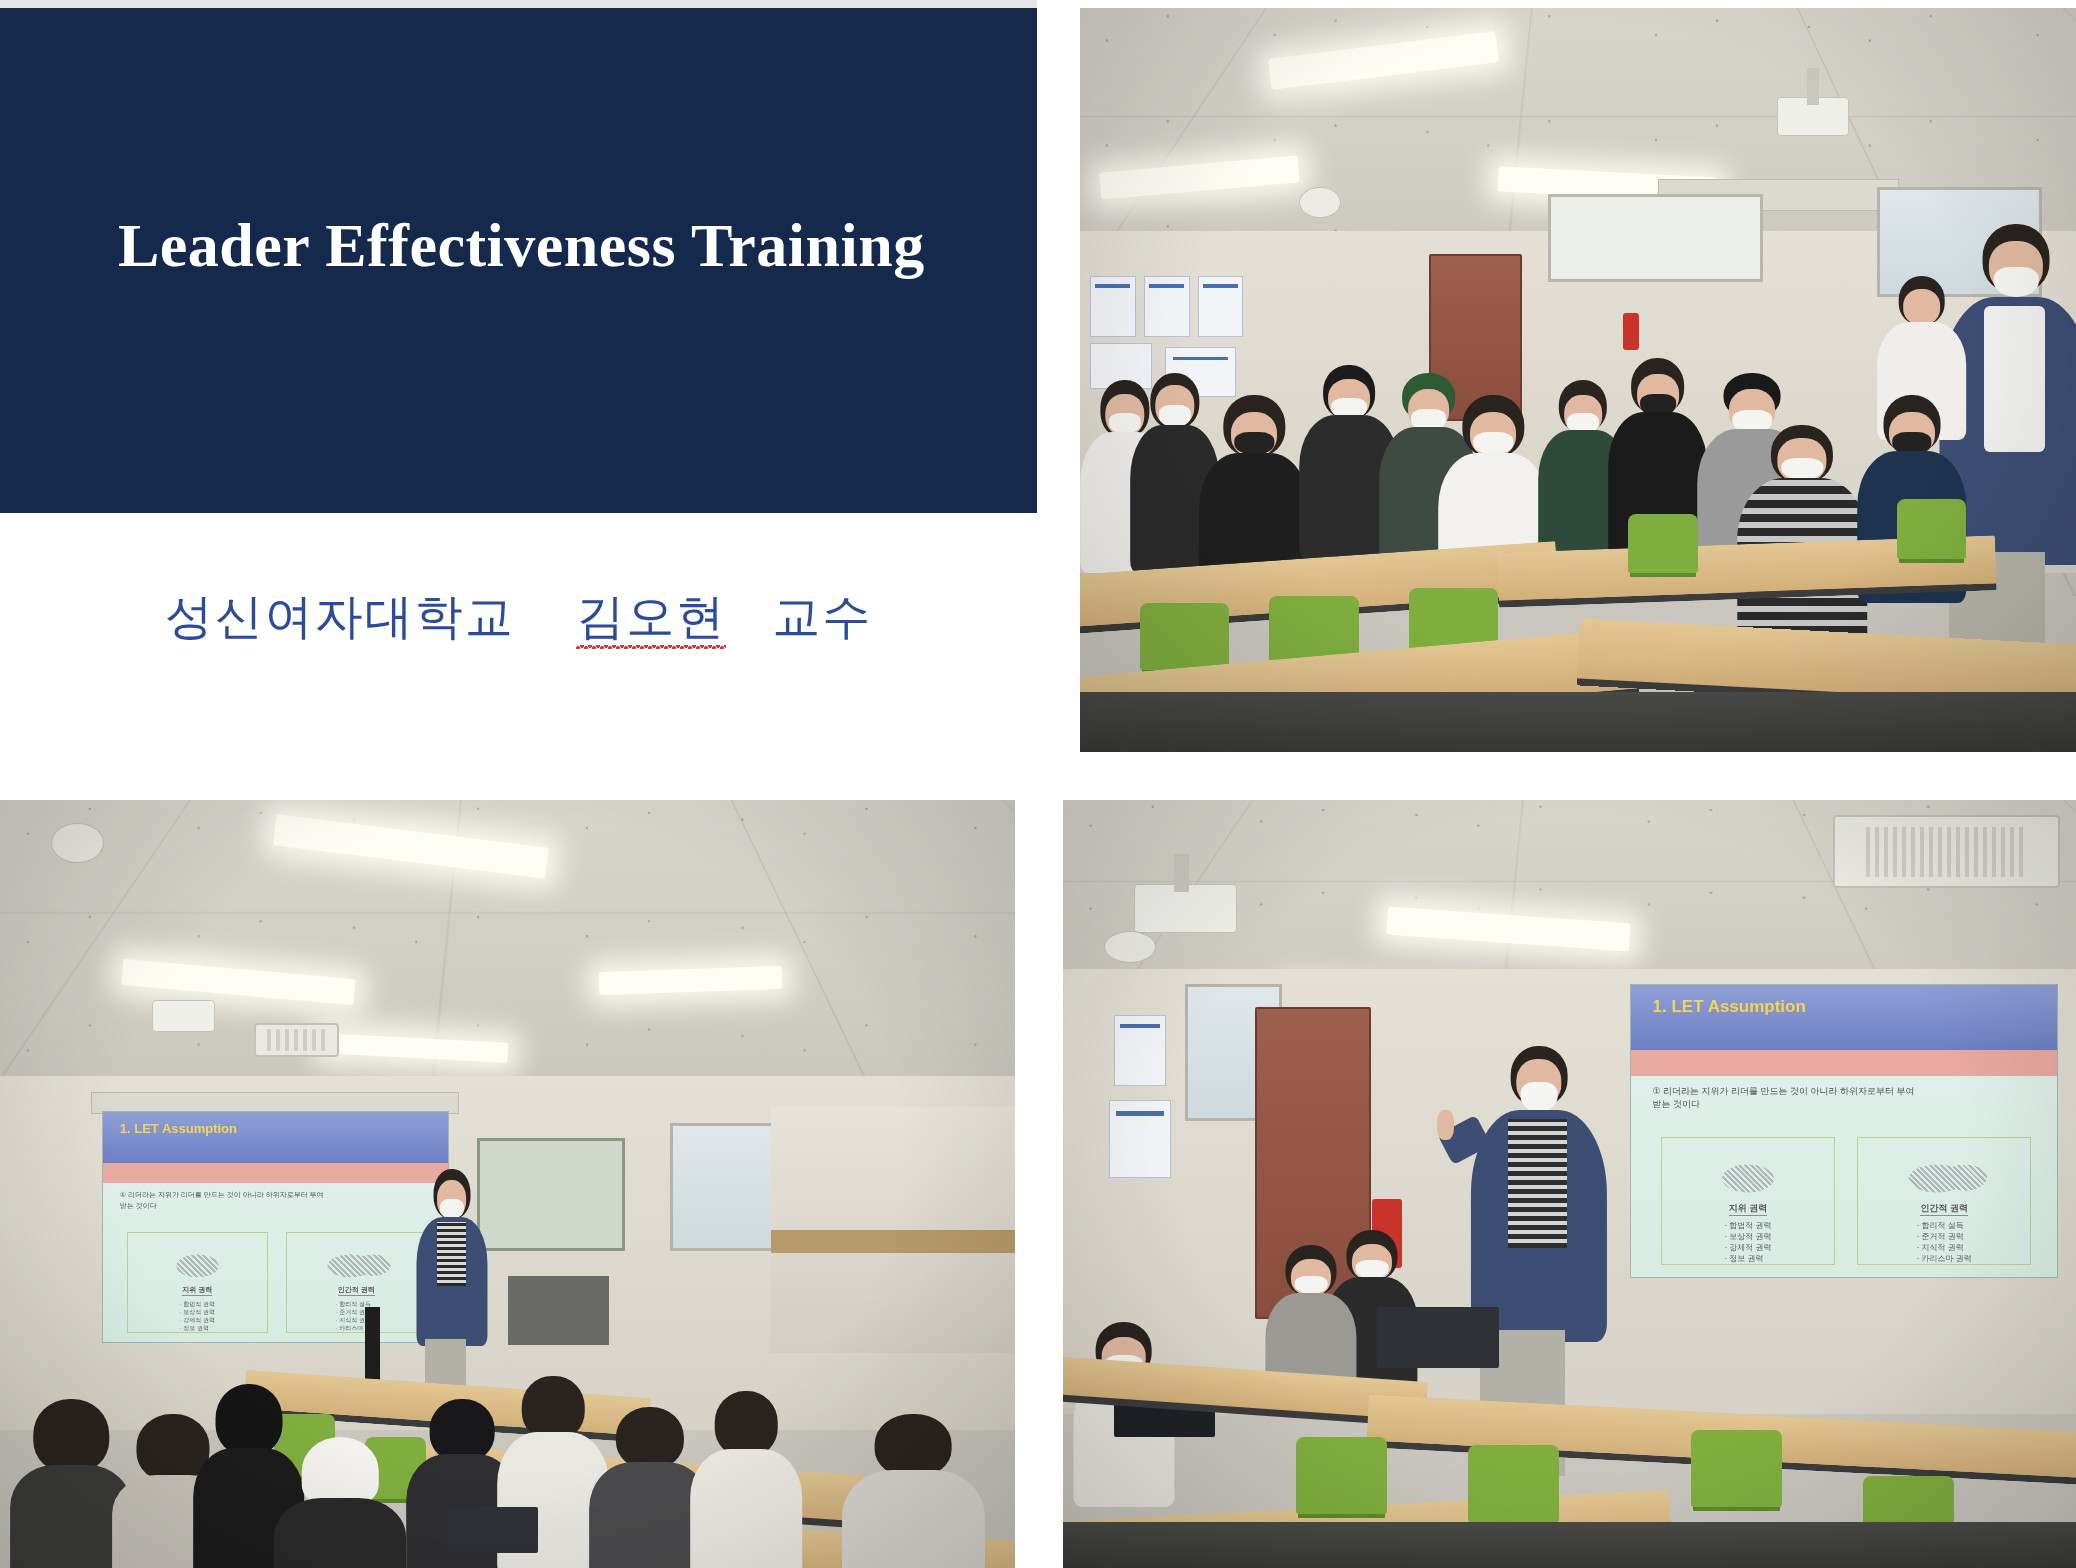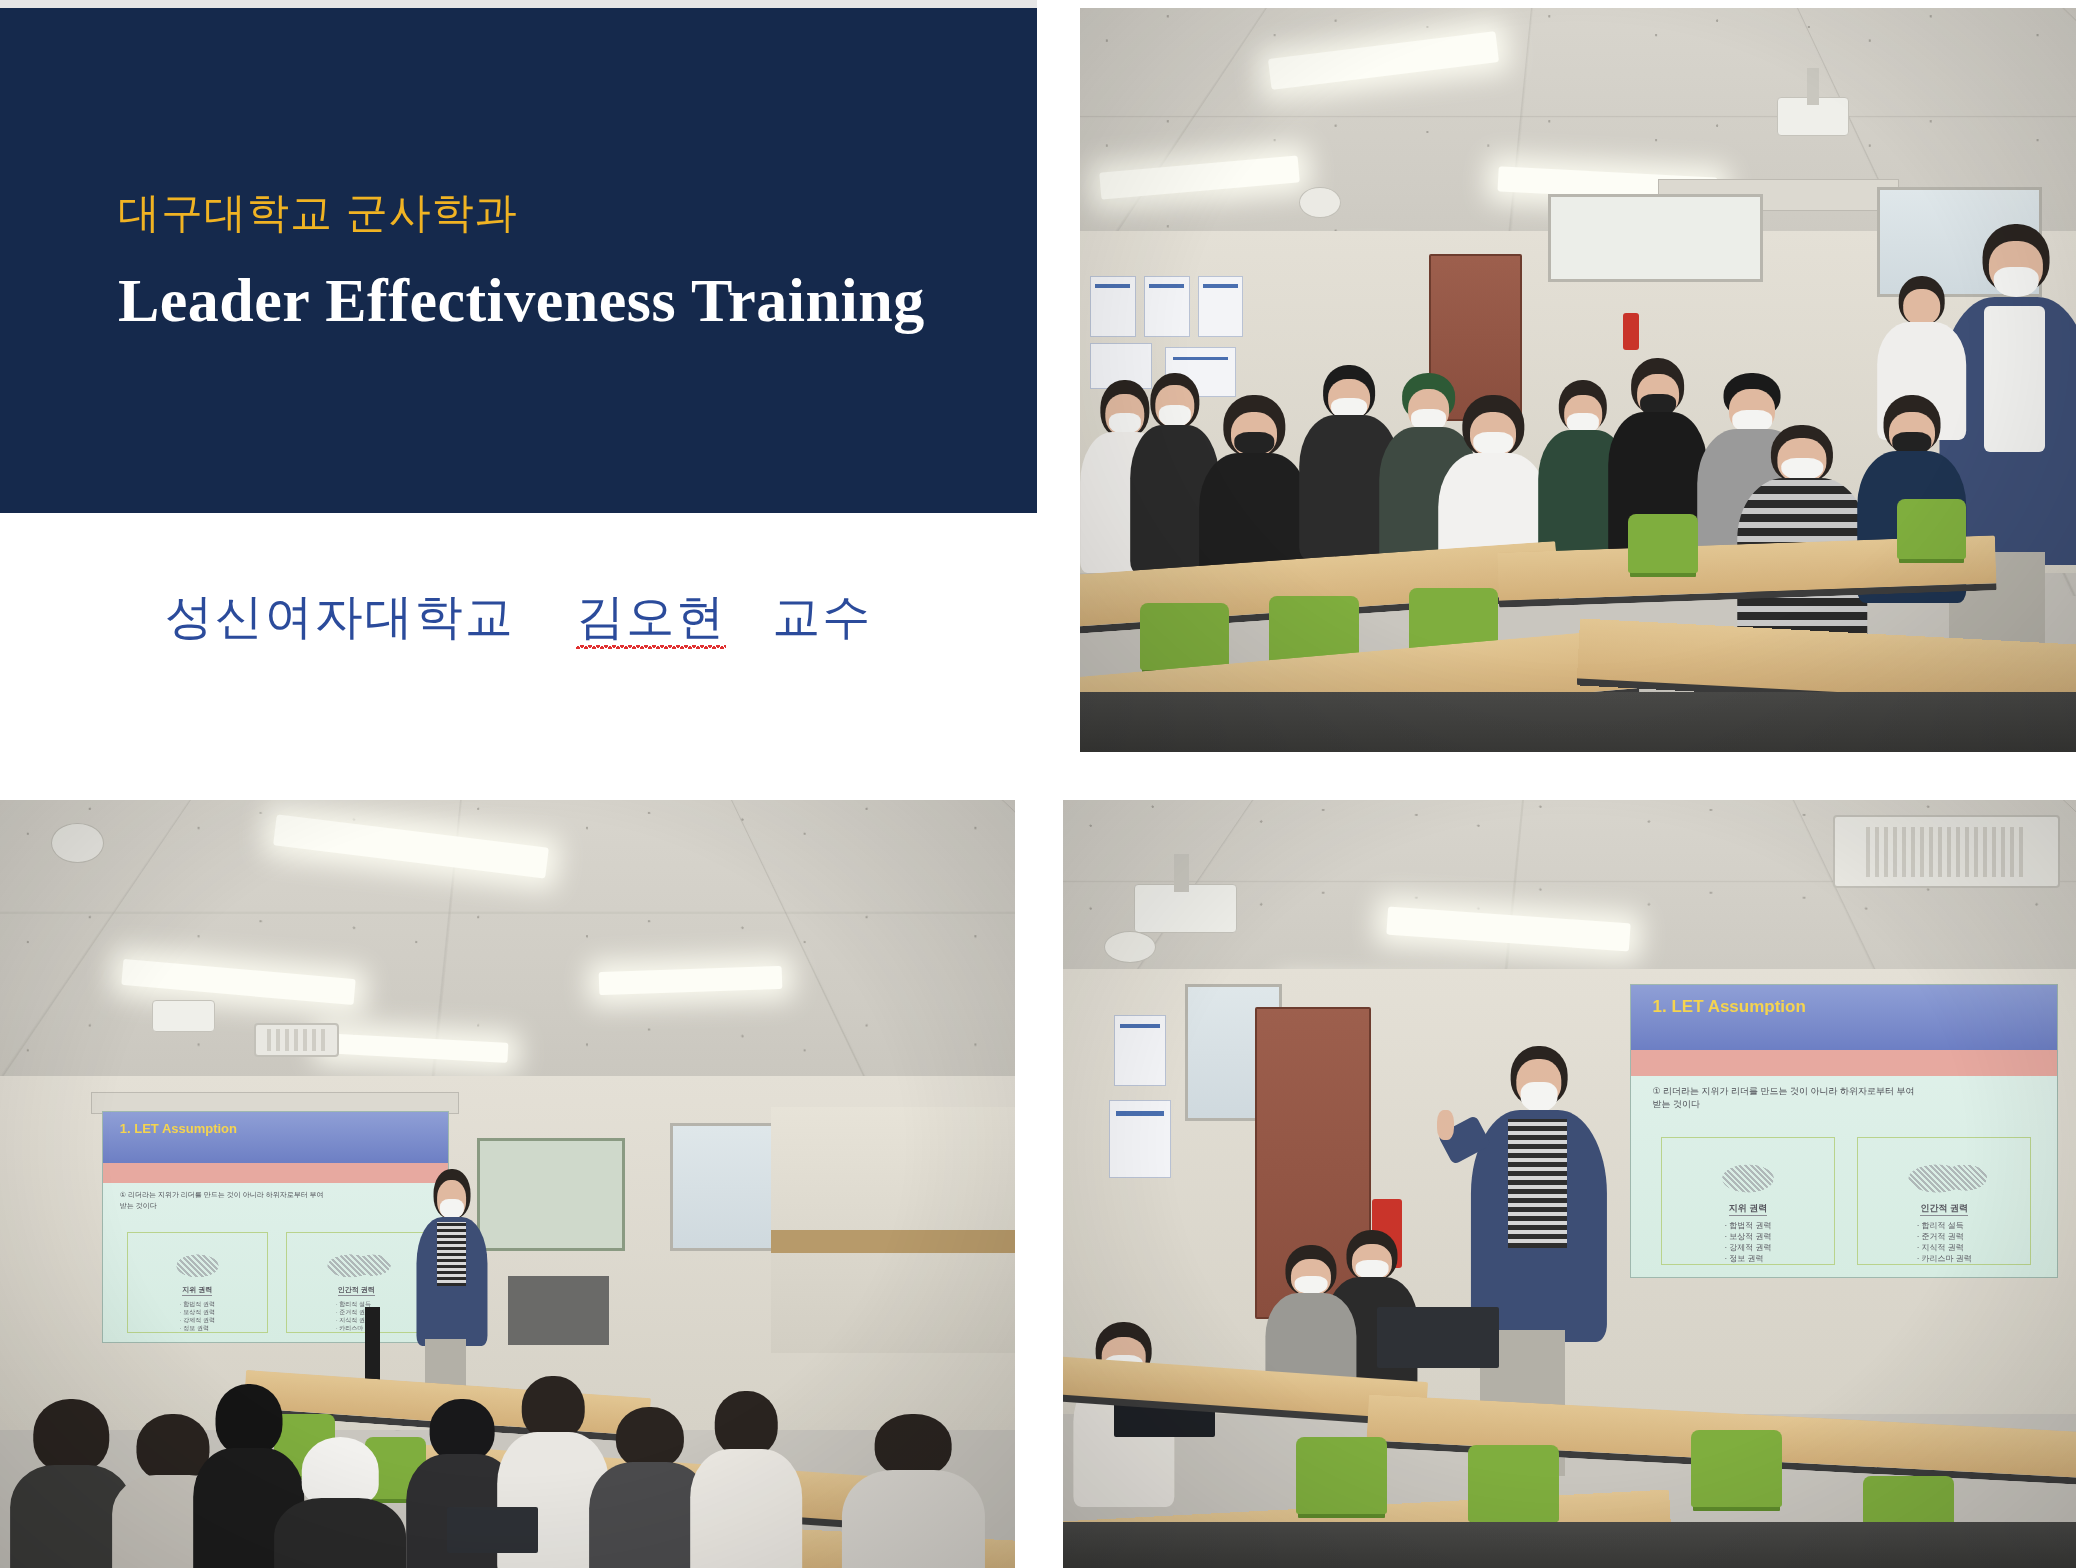--- a/index.html
+++ b/index.html
@@ -116,21 +116,20 @@
   .vig{position:absolute;inset:0;pointer-events:none;
        background:radial-gradient(ellipse at 50% 45%,rgba(0,0,0,0) 55%,rgba(0,0,0,.16) 100%);}
 </style>
 </head>
 <body>
 
 <div class="top-strip"></div>
 
 <div class="banner">
   <div class="banner-inner">
-    <div class="b-line1">대구대학교 군사학과</div>
     <div class="b-title">Leader Effectiveness Training</div>
   </div>
 </div>
 
 <div class="presenter">
   <span>성신여자대학교</span>
   <span>&nbsp;&nbsp;</span>
   <span class="spell">김오현</span>
   <span>&nbsp;</span>
   <span>교수</span>

